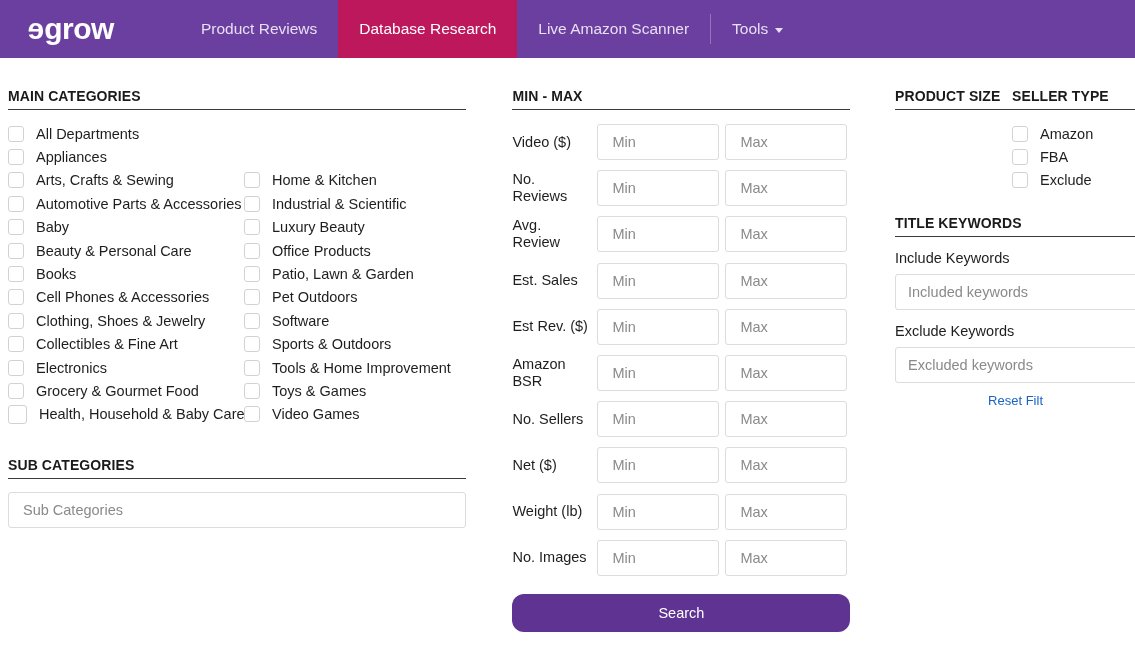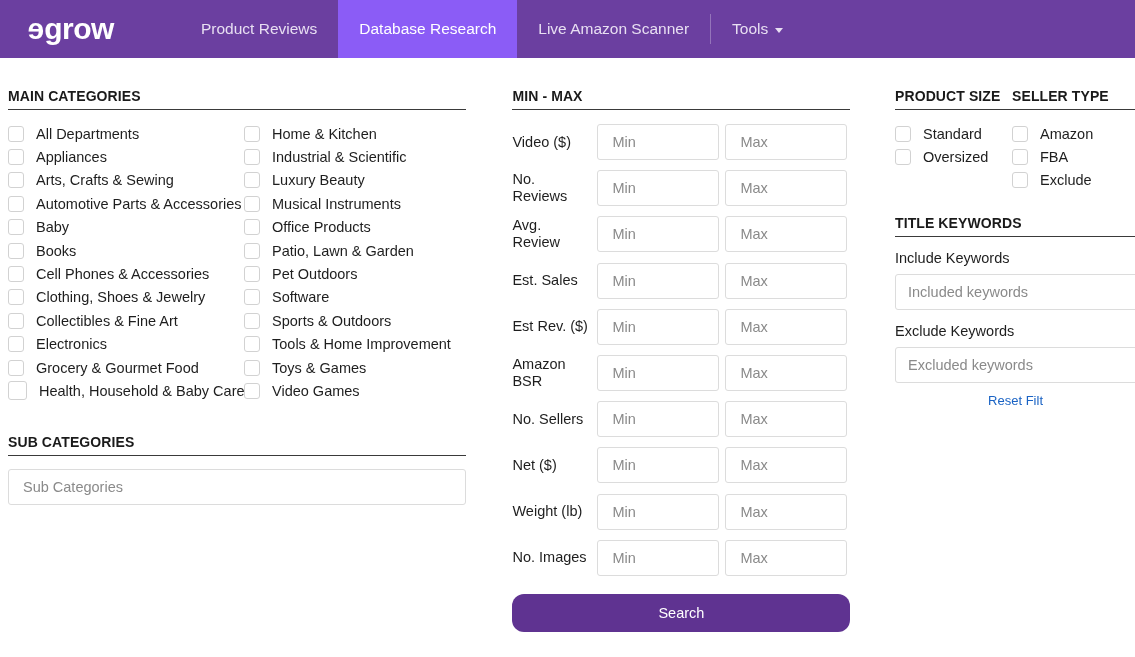--- a/index.html
+++ b/index.html
@@ -46,21 +46,21 @@
     display: flex;
     align-items: center;
     padding: 0 21px;
     color: #e8dff2;
     font-size: 15.5px;
     white-space: nowrap;
     cursor: pointer;
     user-select: none;
   }
   .nav-item.active {
-    background: #8b5cf6;
+    background: #be185d;
     color: #ffffff;
   }
   .nav-divider {
     width: 1px;
     background: rgba(255,255,255,0.28);
     margin: 14px 0;
   }
   .caret {
     display: inline-block;
     margin-left: 7px;
@@ -295,20 +295,24 @@
           <div class="cat-row">
             <div class="cbox"></div>
             <div class="cat-label">Automotive Parts &amp; Accessories</div>
           </div>
           <div class="cat-row">
             <div class="cbox"></div>
             <div class="cat-label">Baby</div>
           </div>
           <div class="cat-row">
             <div class="cbox"></div>
+            <div class="cat-label">Beauty &amp; Personal Care</div>
+          </div>
+          <div class="cat-row">
+            <div class="cbox"></div>
             <div class="cat-label">Books</div>
           </div>
           <div class="cat-row">
             <div class="cbox"></div>
             <div class="cat-label">Cell Phones &amp; Accessories</div>
           </div>
           <div class="cat-row">
             <div class="cbox"></div>
             <div class="cat-label">Clothing, Shoes &amp; Jewelry</div>
           </div>
@@ -334,24 +338,20 @@
             <div class="cbox"></div>
             <div class="cat-label">Home &amp; Kitchen</div>
           </div>
           <div class="cat-row">
             <div class="cbox"></div>
             <div class="cat-label">Industrial &amp; Scientific</div>
           </div>
           <div class="cat-row">
             <div class="cbox"></div>
             <div class="cat-label">Luxury Beauty</div>
-          </div>
-          <div class="cat-row">
-            <div class="cbox"></div>
-            <div class="cat-label">Musical Instruments</div>
           </div>
           <div class="cat-row">
             <div class="cbox"></div>
             <div class="cat-label">Office Products</div>
           </div>
           <div class="cat-row">
             <div class="cbox"></div>
             <div class="cat-label">Patio, Lawn &amp; Garden</div>
           </div>
           <div class="cat-row">
@@ -438,30 +438,20 @@
           <div class="mm-field max">Max</div>
         </div>
       </div>
     <button class="search-btn">Search</button>
   </div>
 
   <div class="col-right">
     <div class="rt-top">
       <div class="rt-block-size">
         <div class="section-title rt-title-size">PRODUCT SIZE</div>
-        <div class="rt-rows" id="size-rows">
-            <div class="rt-row">
-              <div class="cbox"></div>
-              <div class="rt-label">Standard</div>
-            </div>
-            <div class="rt-row">
-              <div class="cbox"></div>
-              <div class="rt-label">Oversized</div>
-            </div>
-          </div>
       </div>
       <div class="rt-block-seller">
         <div class="section-title rt-title-seller">SELLER TYPE</div>
         <div class="rt-rows" id="seller-rows">
             <div class="rt-row">
               <div class="cbox"></div>
               <div class="rt-label">Amazon</div>
             </div>
             <div class="rt-row">
               <div class="cbox"></div>

